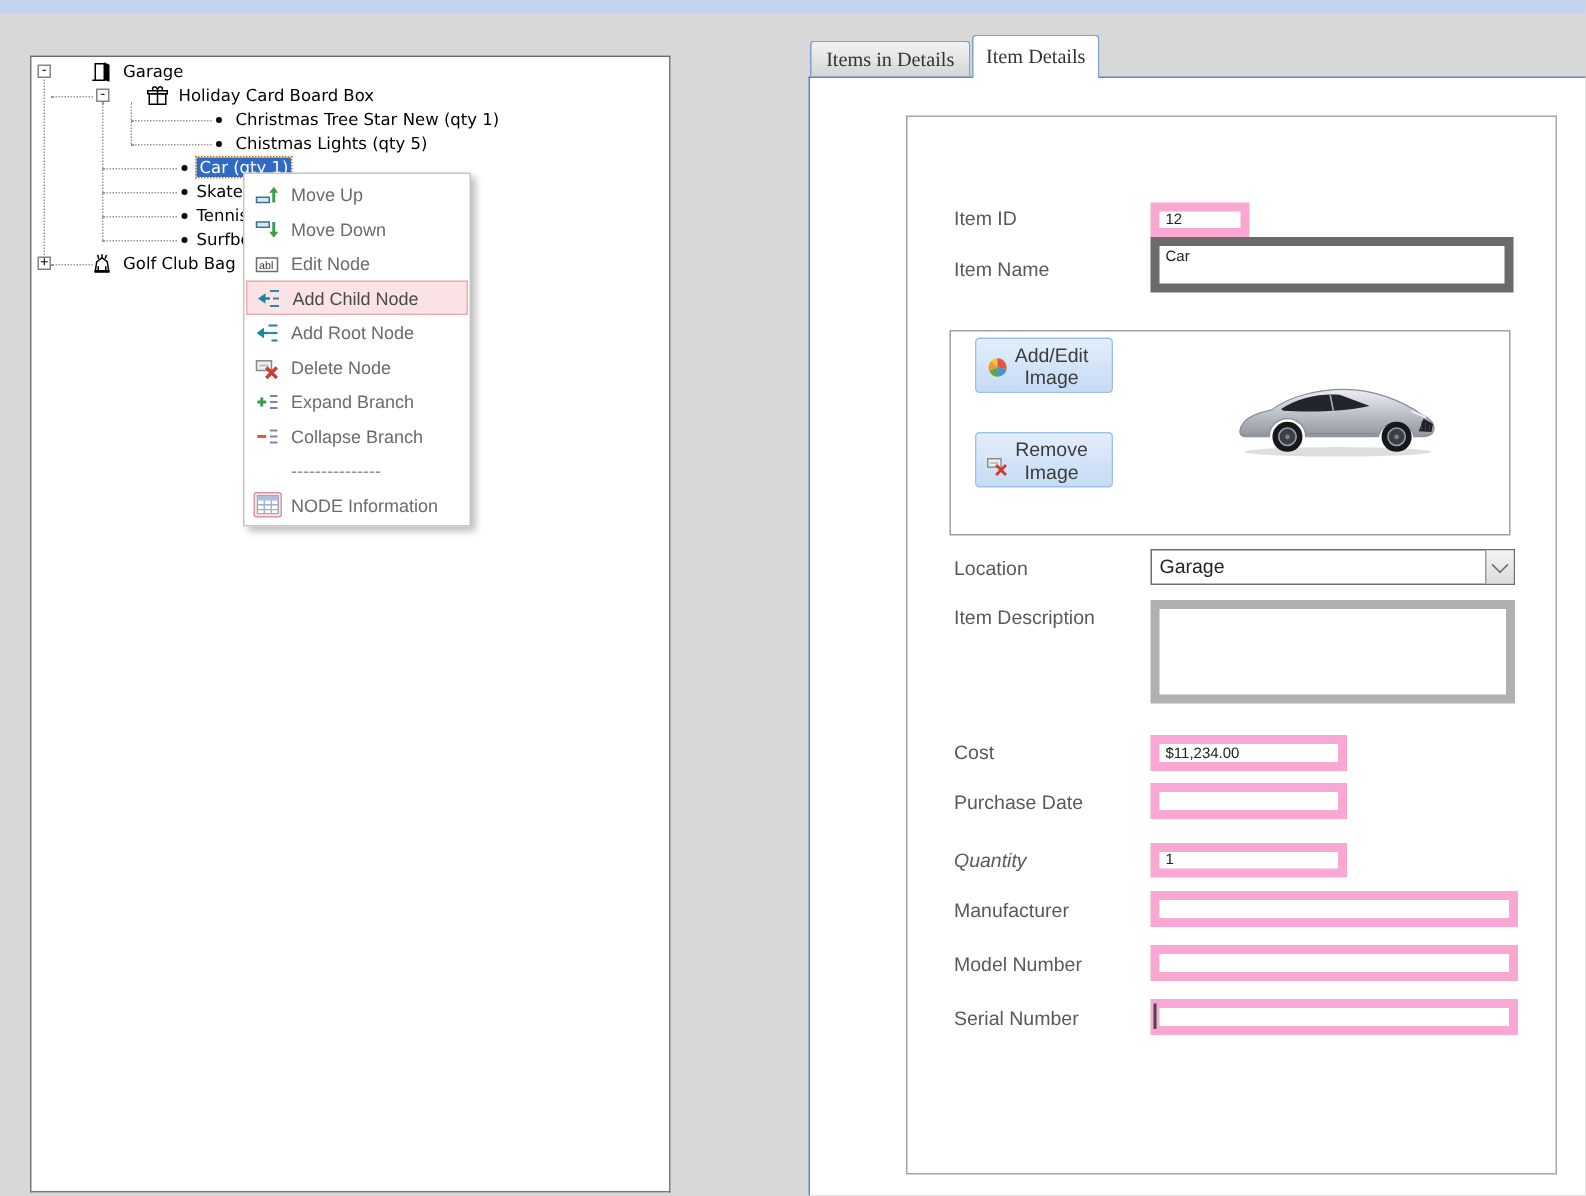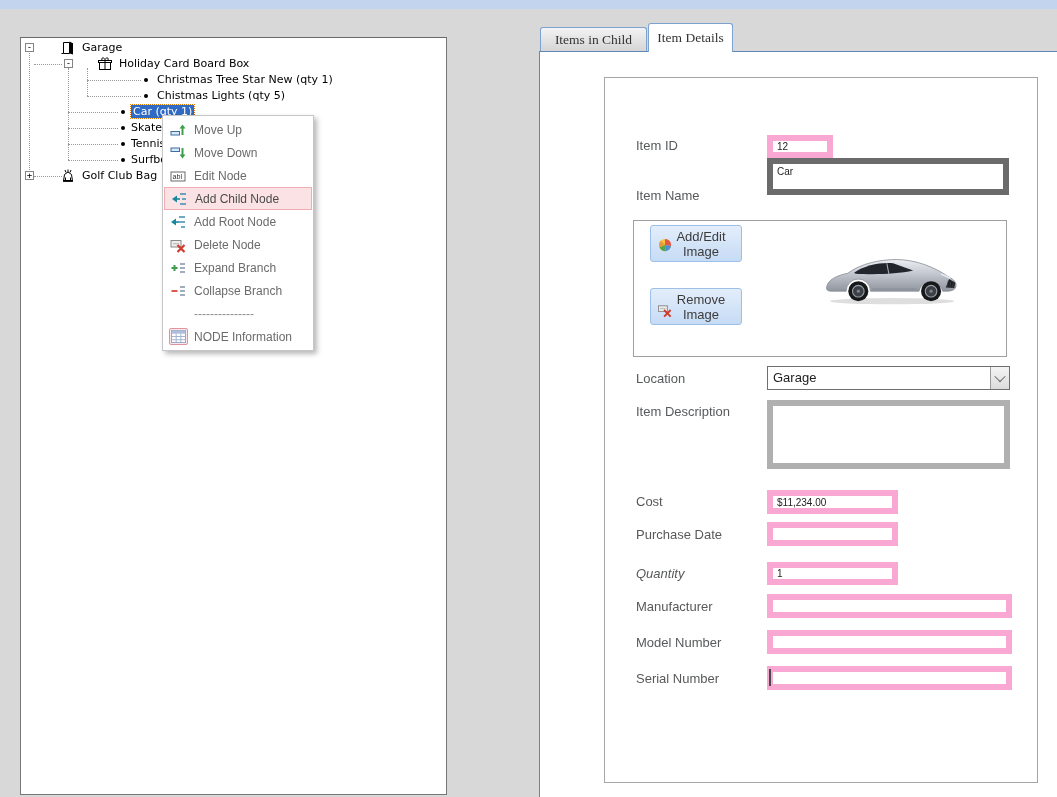--- a/index.html
+++ b/index.html
@@ -280,29 +280,29 @@
             </svg>
           </span>
       </span>
       <span class="mi-label">NODE Information</span>
     </div>
   </div>
 
   <div class="tab-hline"></div>
   <div class="tab-vline"></div>
   <div class="tab-page"></div>
-  <div class="tab inactive">Items in Child</div>
+  <div class="tab inactive">Items in Details</div>
   <div class="tab active">Item Details</div>
 
   <div class="form-box">
 
     <span class="flabel" style="left:31px; top:60px;">Item ID</span>
     <input class="fin" style="left: 162px; top: 57px; width: 66px; height: 23px;" value="12">
 
-    <span class="flabel" style="left:31px; top:110px;">Item Name</span>
+    <span class="flabel" style="left:31px; top:94px;">Item Name</span>
     <textarea class="fin" style="left: 162px; top: 80px; width: 242px; height: 37px; border-color: rgb(107, 107, 107);">Car</textarea>
 
     <div class="img-frame">
       <div class="img-btn" style="top:4px;">
         <svg viewBox="0 0 16 16" width="14" height="14">
             <circle cx="8" cy="8" r="7" fill="#f5c242"></circle>
             <path d="M8 8 L8 1 A7 7 0 0 1 14.8 9.2 Z" fill="#e2574c"></path>
             <path d="M8 8 L14.8 9.2 A7 7 0 0 1 8.6 15 Z" fill="#4a90d9"></path>
             <path d="M8 8 L8.6 15 A7 7 0 0 1 1.8 10.5 Z" fill="#57a64a"></path>
             <path d="M8 8 L1.8 10.5 A7 7 0 0 1 3.2 3.2 Z" fill="#e89b3c"></path>

